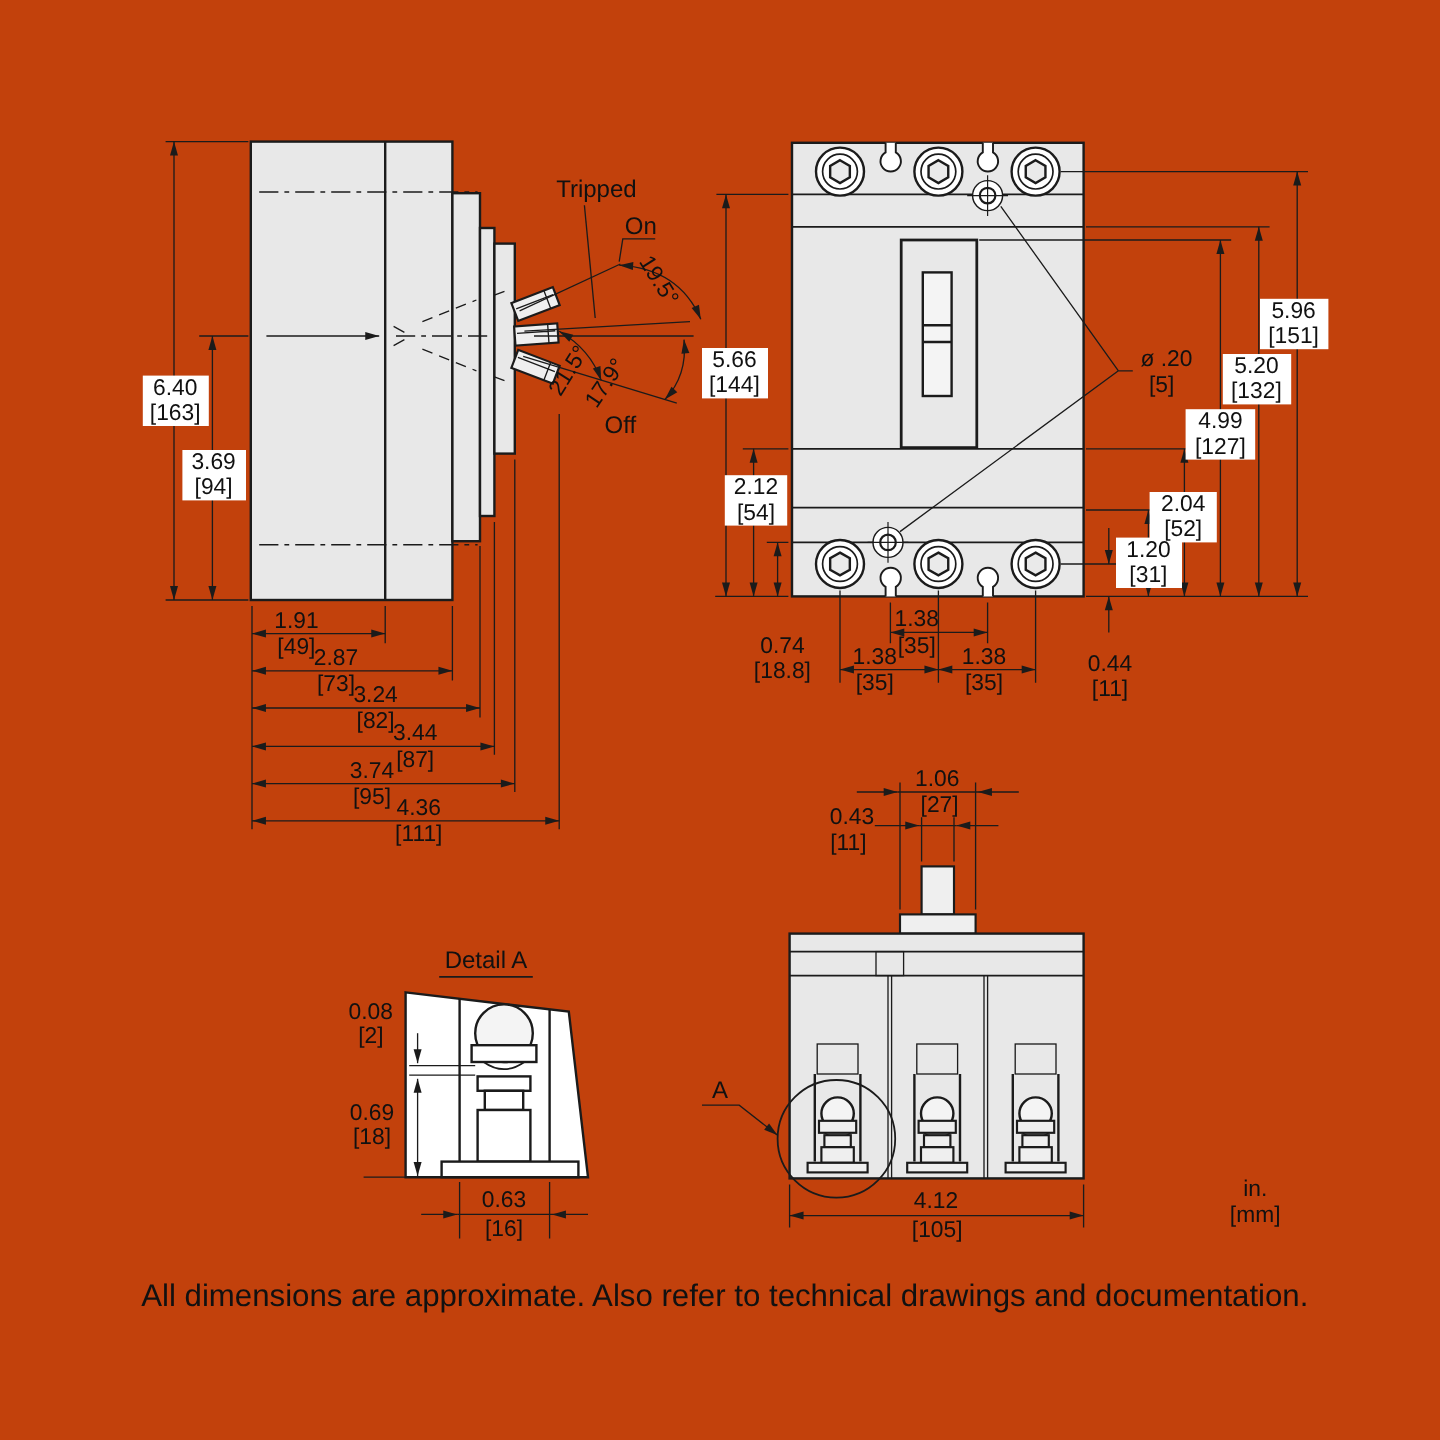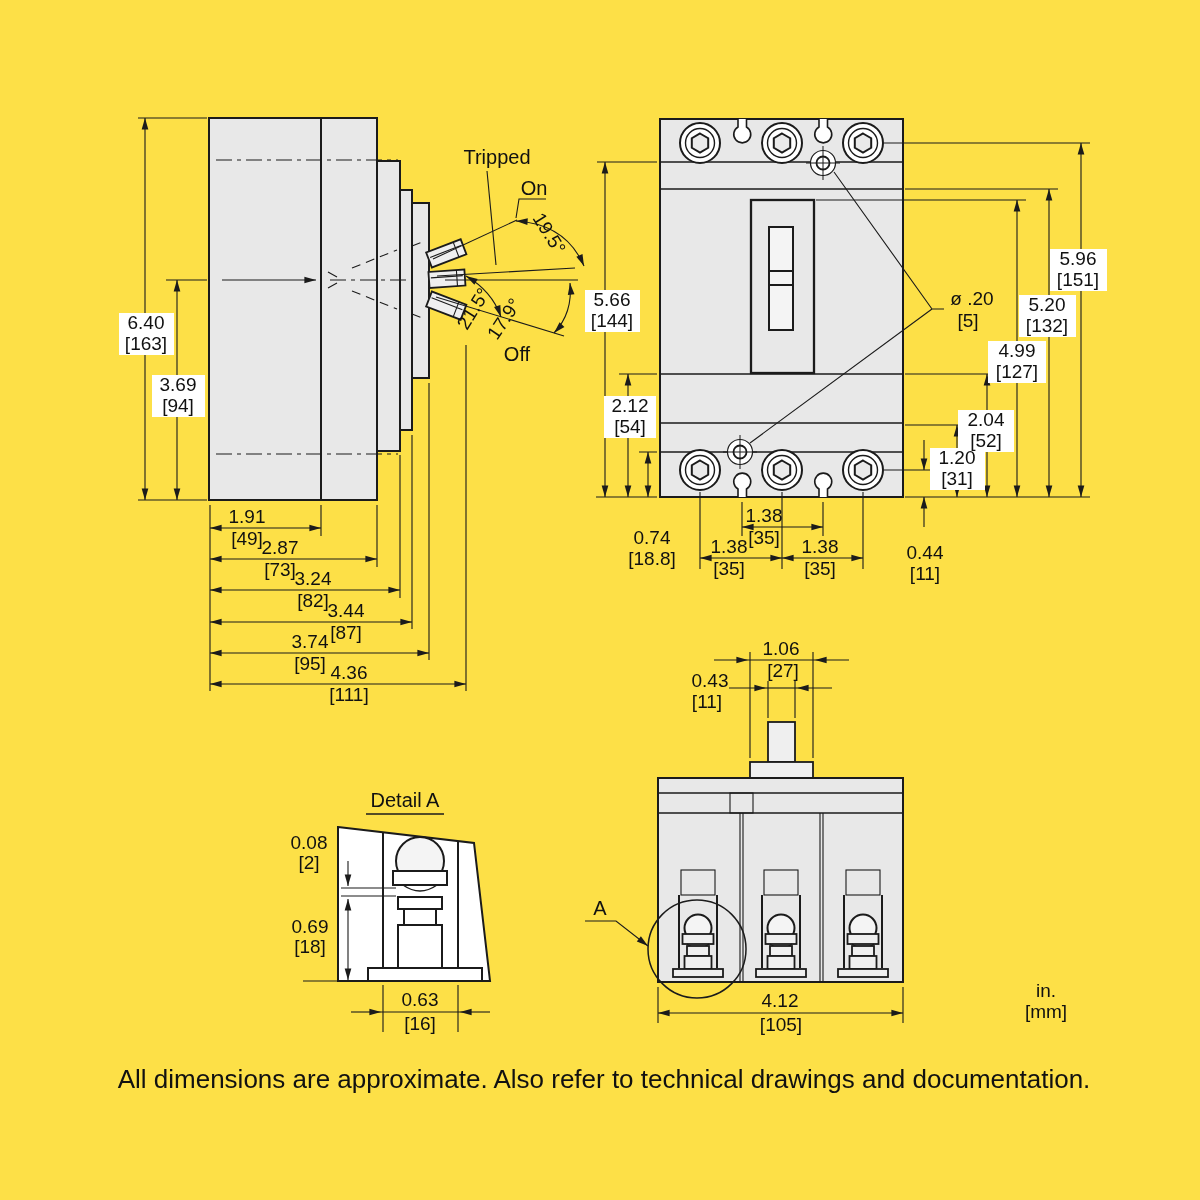--- a/index.html
+++ b/index.html
@@ -1,16 +1,16 @@
 <!DOCTYPE html>
 <html><head>
 <meta charset="utf-8">
 <style>
   html,body { margin:0; padding:0; background:#fff; }
-  .stage { width:1200px; height:1200px; position:relative; background:#fde047; }
+  .stage { width:1200px; height:1200px; position:relative; background:#c2410c; }
   text { font-family:"Liberation Sans", sans-serif; fill:#111; }
   .dim  { font-size:19px; text-anchor:middle; }
   .dimL { font-size:19px; text-anchor:start; }
   .lbl  { font-size:20px; text-anchor:middle; }
   .cap  { font-size:26px; text-anchor:middle; }
   .body    { fill:#e8e8e8; stroke:#1b1b1b; stroke-width:2; }
   .body25  { fill:#e8e8e8; stroke:#1b1b1b; stroke-width:2.3; }
   .piece   { fill:#efefef; stroke:#1b1b1b; stroke-width:1.8; }
   .piece2  { fill:#f4f4f4; stroke:#1b1b1b; stroke-width:2; }
   .white   { fill:#fff; stroke:#1b1b1b; stroke-width:1.6; }

